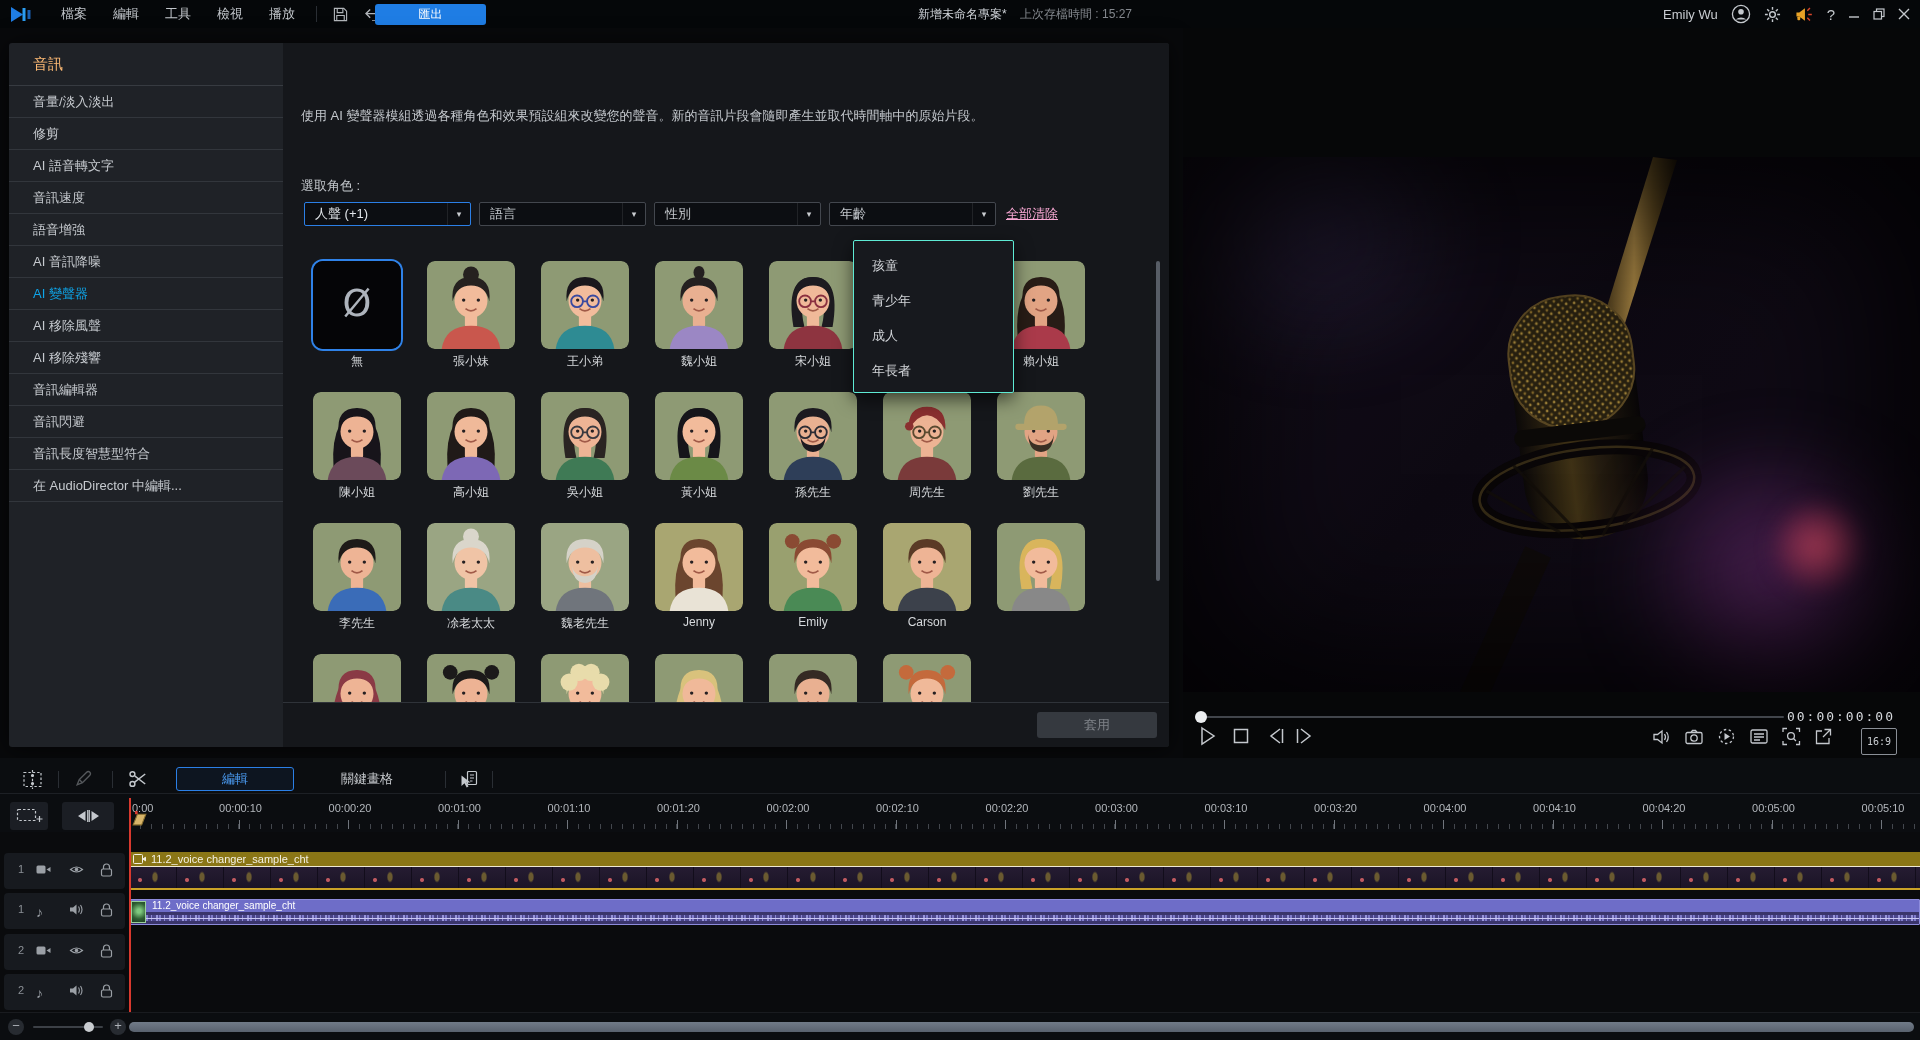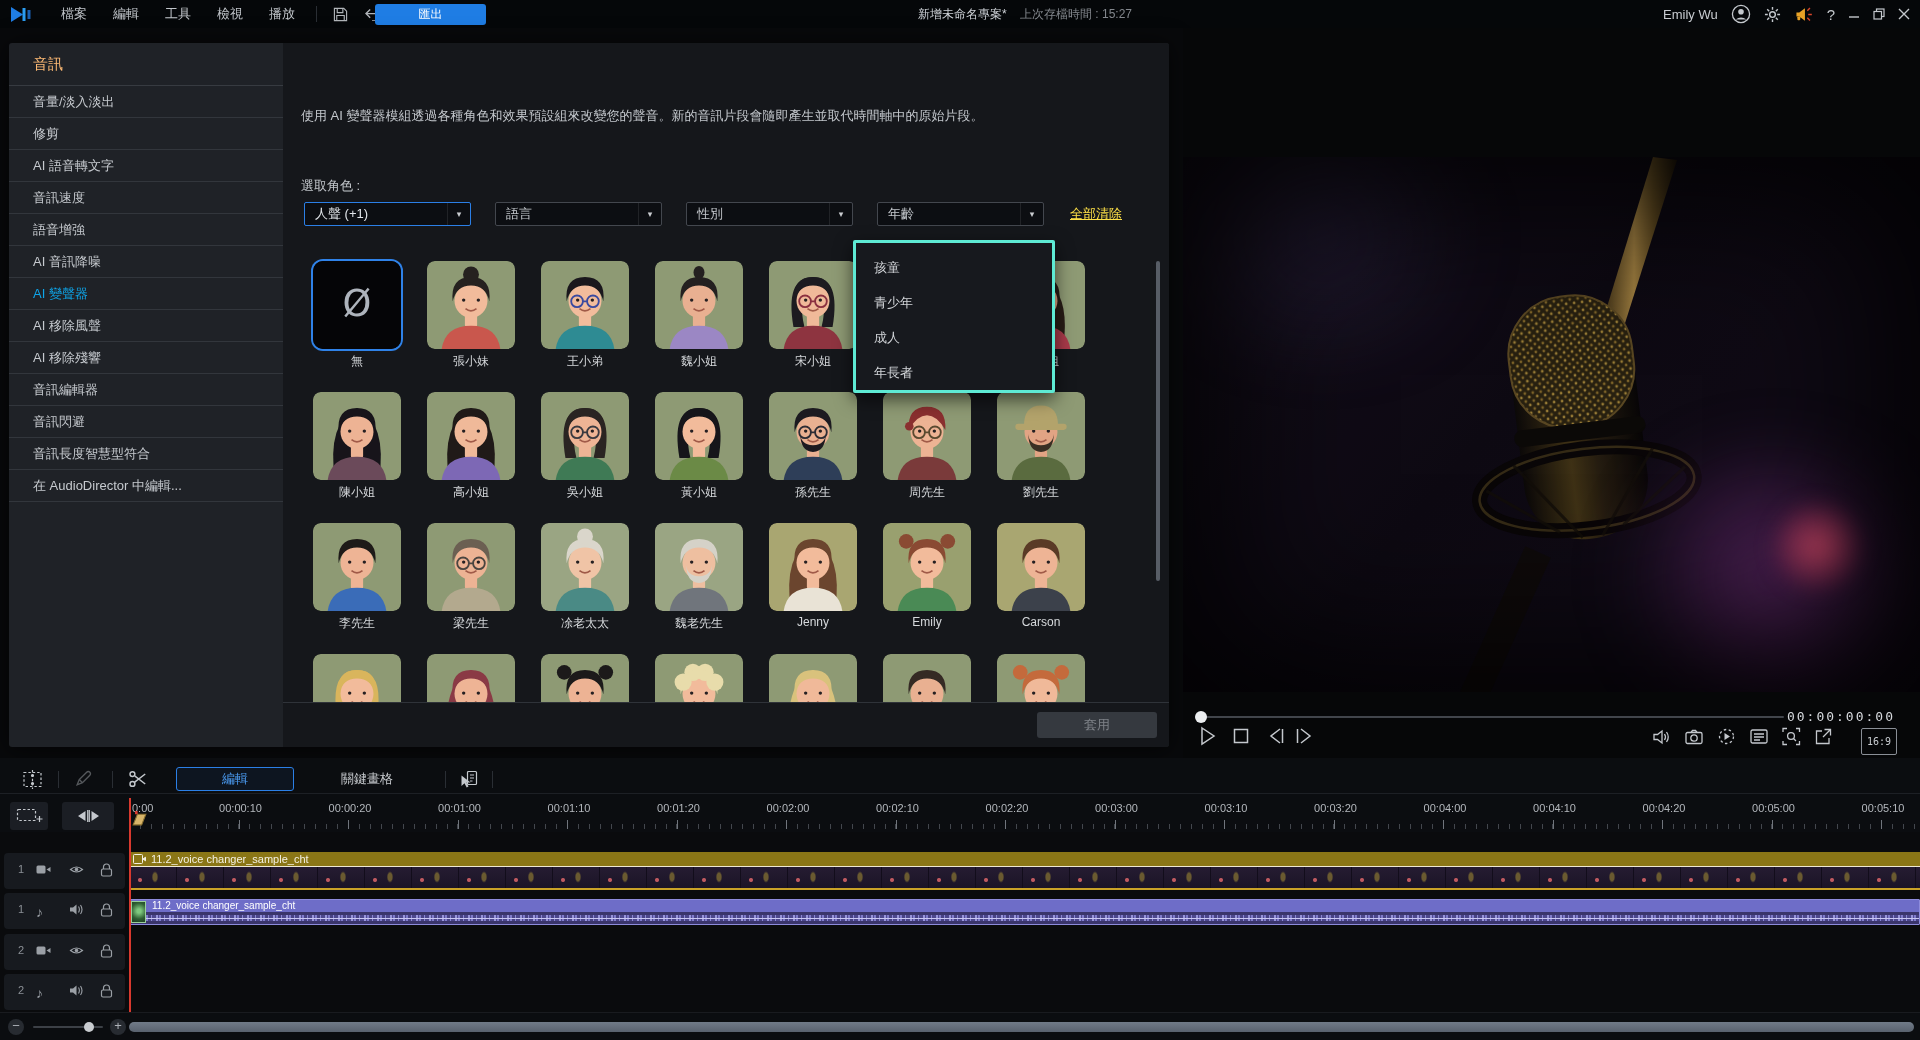--- a/index.html
+++ b/index.html
@@ -32,38 +32,38 @@
   .sidebar{position:absolute;left:0;top:42px;width:274px;bottom:0}
   .side-list{list-style:none;border-top:1px solid #373b41}
   .side-list li{height:32px;line-height:32px;padding-left:24px;font-size:13px;color:#c6cacf;
     border-bottom:1px solid #32363c;white-space:nowrap}
   .side-list li.sel{color:#0ea5e9}
   .content{position:absolute;left:274px;top:0;right:0;bottom:0;background:#15171b;border-radius:0 3px 3px 0}
   .content-scroll{position:absolute;left:0;top:0;right:0;bottom:45px;overflow:hidden}
   .desc{position:absolute;left:18px;top:64px;font-size:13px;color:#c3c7cc;white-space:nowrap}
   .role-label{position:absolute;left:18px;top:134px;font-size:13px;color:#c3c7cc}
   .filters{position:absolute;left:21px;top:159px;height:24px;display:flex;align-items:center}
-  .fbox{width:167px;height:24px;margin-right:24px;background:#0c0e12;border:1px solid #43474e;border-radius:2px;
+  .fbox{width:167px;height:24px;margin-right:8px;background:#0c0e12;border:1px solid #43474e;border-radius:2px;
     display:flex;align-items:center;font-size:13px;color:#c3c7cc}
   .fbox .flabel{flex:1;padding-left:10px;white-space:nowrap}
   .fbox .farrow{width:23px;height:100%;border-left:1px solid rgba(255,255,255,.09);display:flex;
     align-items:center;justify-content:center;font-size:9px;color:#c9ccd0}
   .fbox.active{border-color:#2b7fe6;color:#e2e6ea}
-  .clear-all{font-size:13px;color:#fde047;text-decoration:underline;margin-left:2px;white-space:nowrap}
+  .clear-all{font-size:13px;color:#f9a8d4;text-decoration:underline;margin-left:2px;white-space:nowrap}
   .grid{position:absolute;left:30px;top:218px;display:grid;grid-template-columns:repeat(7,88px);
     column-gap:26px;row-gap:25px}
   .cell{width:88px}
   .tile{width:88px;height:88px;border-radius:8px;overflow:hidden}
   .cell.sel .tile{border-radius:10px;box-shadow:0 0 0 2px #2f82e8}
   .asvg{width:100%;height:100%}
   .aname{margin-top:4px;height:14px;font-size:12px;color:#d6d9dc;text-align:center;white-space:nowrap}
   .vscroll{position:absolute;right:9px;top:218px;width:4px;height:438px}
   .vscroll .thumb{width:4px;height:320px;background:#575d66;border-radius:2px}
-  .age-menu{position:absolute;left:570px;top:197px;width:202px;height:153px;background:#17191e;
-    border:3px solid #5eead4;border-radius:2px;box-shadow:0 6px 18px rgba(0,0,0,.6);z-index:6;padding-top:7px}
+  .age-menu{position:absolute;left:570px;top:197px;width:161px;height:153px;background:#17191e;
+    border:1px solid #5eead4;border-radius:2px;box-shadow:0 6px 18px rgba(0,0,0,.6);z-index:6;padding-top:7px}
   .age-menu div{height:35px;line-height:35px;padding-left:18px;font-size:13px;color:#d2d5d9}
   .p-footer{position:absolute;left:0;right:0;bottom:0;height:45px;border-top:1px solid #2f3339}
   .apply-btn{position:absolute;right:12px;top:9px;width:120px;height:26px;background:#35393f;color:#7e8288;
     font-size:13px;text-align:center;line-height:26px;border-radius:3px}
   
   .preview{position:absolute;left:1183px;top:0;width:737px;height:730px;background:#060708}
   .video-area{position:absolute;left:0;top:129px;width:737px;height:535px;overflow:hidden;
     background:linear-gradient(130deg,#18121f 0%,#0e0a13 45%,#140d1a 100%)}
   .glow{position:absolute;border-radius:50%;filter:blur(30px)}
   .g1{left:430px;top:290px;width:320px;height:260px;background:radial-gradient(circle,rgba(150,60,160,.5),rgba(90,35,100,.22) 55%,transparent 75%)}
@@ -517,40 +517,20 @@
                   <circle cx="42" cy="32" r="1.4" fill="#262022"></circle>
                   <path d="M31.5 39 Q36 42.5 40.5 39" stroke="#a05a48" stroke-width="1.4" fill="none"></path>
                   <path d="M21 33 Q19 13 36 13 Q53 13 51 33 Q48 20 36 20 Q24 20 21 33 Z" fill="#1e1a18"></path>
                 </svg>
               </div>
     <div class="aname">李先生</div>
   </div>
             <div class="cell ">
     <div class="tile">
                 <svg class="asvg" viewBox="0 0 72 72">
-                  <rect width="72" height="72" rx="6" fill="#8e9a74"></rect>
-                  <rect x="31" y="42" width="10" height="13" rx="3" fill="#edb394"></rect>
-                  <path d="M12 72 Q15 53 36 53 Q57 53 60 72 Z" fill="#b3a98e"></path>
-                  <ellipse cx="36" cy="32.5" rx="13.5" ry="14" fill="#edb394"></ellipse>
-                  <circle cx="30" cy="32" r="1.4" fill="#262022"></circle>
-                  <circle cx="42" cy="32" r="1.4" fill="#262022"></circle>
-                  <path d="M31.5 39 Q36 42.5 40.5 39" stroke="#a05a48" stroke-width="1.4" fill="none"></path>
-                  <path d="M21 33 Q19 13 36 13 Q53 13 51 33 Q48 20 36 20 Q24 20 21 33 Z" fill="#6b5f52"></path>
-                  <g fill="none" stroke="#4a4540" stroke-width="1.5">
-                    <circle cx="29.5" cy="33" r="4.8"></circle>
-                    <circle cx="42.5" cy="33" r="4.8"></circle>
-                    <path d="M34.3 33h3.4"></path>
-                  </g>
-                </svg>
-              </div>
-    <div class="aname">梁先生</div>
-  </div>
-            <div class="cell ">
-    <div class="tile">
-                <svg class="asvg" viewBox="0 0 72 72">
                   <rect width="72" height="72" rx="6" fill="#9aa583"></rect>
                   <rect x="31" y="42" width="10" height="13" rx="3" fill="#f0c4a6"></rect>
                   <path d="M12 72 Q15 53 36 53 Q57 53 60 72 Z" fill="#4a8a85"></path>
                   <ellipse cx="36" cy="32.5" rx="13.5" ry="14" fill="#f0c4a6"></ellipse>
                   <circle cx="30" cy="32" r="1.4" fill="#262022"></circle>
                   <circle cx="42" cy="32" r="1.4" fill="#262022"></circle>
                   <path d="M31.5 39 Q36 42.5 40.5 39" stroke="#a05a48" stroke-width="1.4" fill="none"></path>
                   <path d="M21 33 Q19 13 36 13 Q53 13 51 33 Q48 20 36 20 Q24 20 21 33 Z" fill="#dad6cb"></path>
                   <circle cx="36" cy="11" r="6.5" fill="#dad6cb"></circle>
                 </svg>

